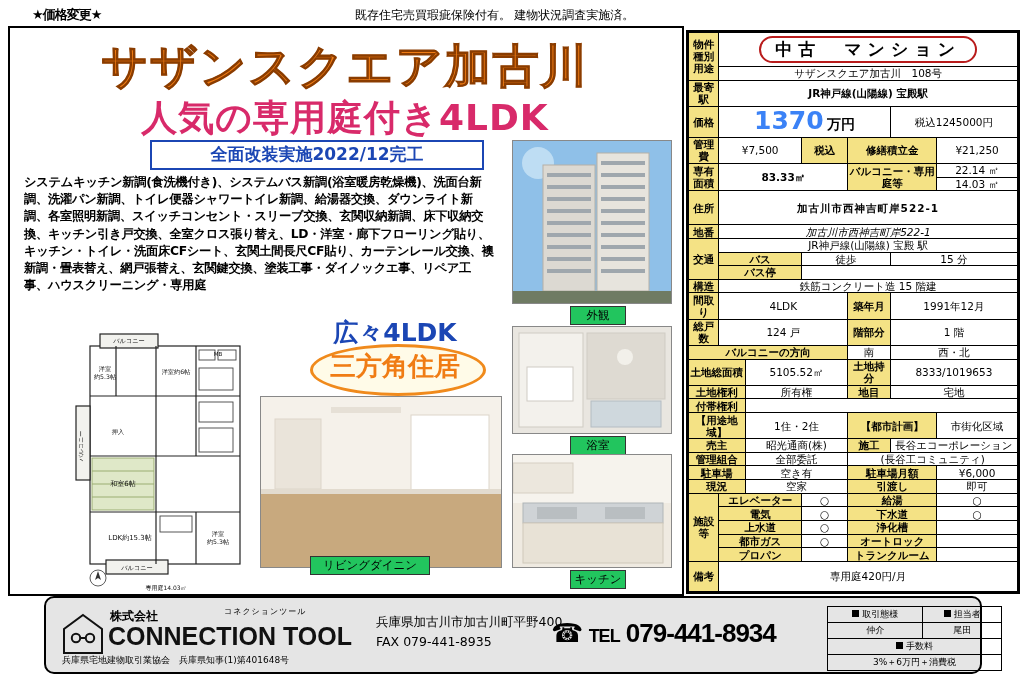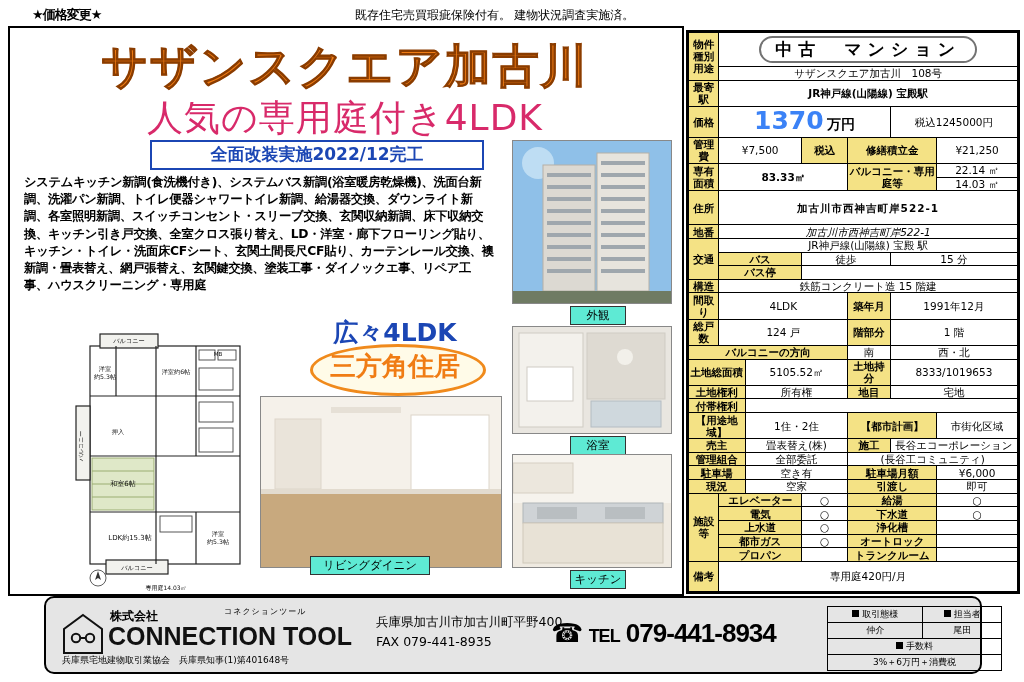--- a/index.html
+++ b/index.html
@@ -19,21 +19,21 @@
   .left{position:absolute;left:8px;top:26px;width:672px;height:566px;border:2px solid #000;background:#fff;}
 
   .title-main{
     position:absolute;left:10px;top:8px;width:650px;text-align:center;
     font-size:46px;font-weight:bold;color:#f07c14;letter-spacing:2px;
     -webkit-text-stroke:1px #8a3c00;
     font-family:"DejaVu Sans",sans-serif;
   }
   .title-sub{
     position:absolute;left:10px;top:66px;width:650px;text-align:center;
-    font-size:36px;font-weight:normal;color:#d82a6a;letter-spacing:1px;
+    font-size:36px;font-weight:bold;color:#d82a6a;letter-spacing:1px;
     font-family:"DejaVu Sans",sans-serif;
   }
   .reform-band{
     position:absolute;left:140px;top:112px;width:330px;height:26px;
     border:2px solid #1b46b4;background:#fff;
   }
   .reform-band span{
     display:block;text-align:center;line-height:24px;font-size:17px;font-weight:bold;color:#1b46b4;
     font-family:"DejaVu Sans",sans-serif;
   }
@@ -59,36 +59,36 @@
     font-size:26px;font-weight:bold;color:#f07c14;font-family:"DejaVu Sans",sans-serif;
   }
 
   
   .plan{position:absolute;left:62px;top:300px;width:192px;height:266px;background:#fff;}
   .plan svg{display:block;}
 
   
   .photo{position:absolute;background:#cfd6de;border:1px solid #888;overflow:hidden;}
   .photo-cap{
-    position:absolute;border:1px solid #333;background:#5eead4;
+    position:absolute;border:1px solid #333;background:#22c55e;
     font-size:11.5px;text-align:center;line-height:17px;height:17px;
     font-family:"DejaVu Sans",sans-serif;
   }
 
   
   .right{position:absolute;left:686px;top:30px;width:330px;height:560px;border:2px solid #000;background:#fff;}
   table.spec{border-collapse:collapse;width:100%;height:100%;table-layout:fixed;}
   table.spec td{
     border:1px solid #000;font-size:10.5px;text-align:center;padding:0 1px;
     font-family:"DejaVu Sans",sans-serif;line-height:1.15;
   }
   td.lbl{background:#f4e285;font-weight:bold;width:38px;}
   td.lbl2{background:#f4e285;font-weight:bold;}
   .big-type{font-size:17px;font-weight:bold;letter-spacing:6px;}
-  .type-box{border:2px solid #737373;border-radius:14px;display:inline-block;padding:2px 14px;margin:2px 0;}
+  .type-box{border:2px solid #b91c1c;border-radius:14px;display:inline-block;padding:2px 14px;margin:2px 0;}
   .station{font-size:14px;font-weight:bold;}
   .price{color:#3b82f6;font-size:25px;font-weight:bold;letter-spacing:0px;}
   .price-unit{color:#000;font-size:14px;font-weight:bold;}
   .addr{font-size:15px;font-weight:bold;letter-spacing:1px;}
   .ital{font-style:italic;font-size:11.5px;}
   .sm{font-size:8.5px;}
   .xsm{font-size:7.5px;}
   .area{font-size:13px;font-weight:bold;}
 
   
@@ -400,21 +400,21 @@
 
       <tr>
         <td colspan="2" class="lbl2">【用途地域】</td>
         <td colspan="2">1住・2住</td>
         <td colspan="2" class="lbl2">【都市計画】</td>
         <td>市街化区域</td>
       </tr>
 
       <tr>
         <td colspan="2" class="lbl2">売主</td>
-        <td colspan="2">畳表替え(株)</td>
+        <td colspan="2">昭光通商(株)</td>
         <td class="lbl2">施工</td>
         <td colspan="2" class="xsm">長谷エコーポレーション</td>
       </tr>
 
       <tr>
         <td colspan="2" class="lbl2 sm">管理組合</td>
         <td colspan="2">全部委託</td>
         <td colspan="3" class="xsm">(長谷工コミュニティ)</td>
       </tr>
 

